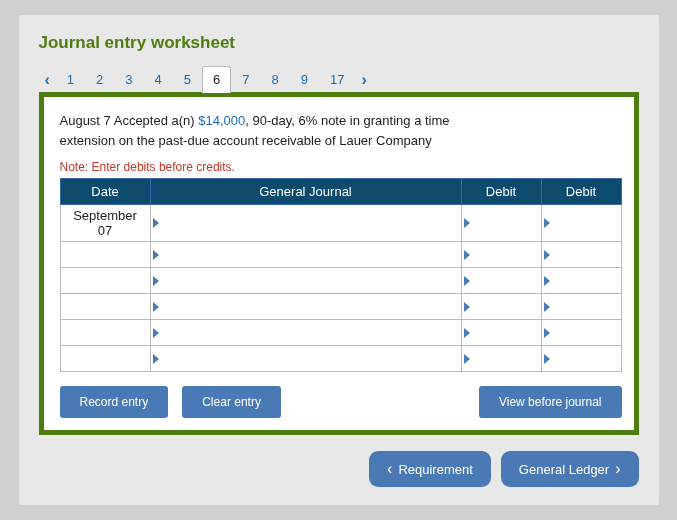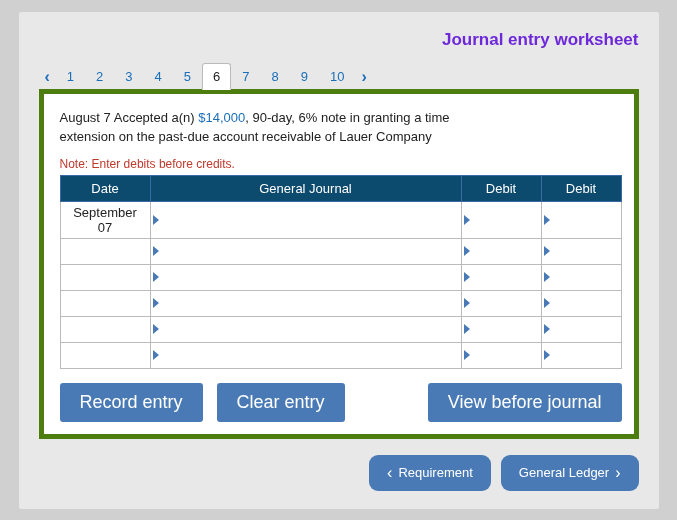--- a/index.html
+++ b/index.html
@@ -15,23 +15,22 @@
     }
     .main-container {
       background: #e8e8e8;
       width: 640px;
       padding: 18px 20px 18px 20px;
       border-radius: 2px;
     }
     .title {
       font-size: 17px;
       font-weight: bold;
-      color: #6d28d9;
+      color: #4d7c0f;
       margin-bottom: 12px;
-      text-align: right;
     }
     .tab-nav {
       display: flex;
       align-items: flex-end;
       margin-bottom: 0;
       gap: 0;
     }
     .tab-nav .nav-arrow {
       color: #1a6fba;
       font-size: 16px;
@@ -161,21 +160,21 @@
       align-items: center;
       gap: 14px;
       margin-top: 14px;
     }
     .btn {
       background: #4a7ab5;
       color: #fff;
       border: none;
       border-radius: 3px;
       padding: 9px 20px;
-      font-size: 18px;
+      font-size: 12px;
       cursor: pointer;
       font-weight: normal;
     }
     .btn-right {
       margin-left: auto;
     }
     .bottom-nav {
       display: flex;
       justify-content: flex-end;
       gap: 10px;
@@ -206,21 +205,21 @@
     <button class="nav-arrow">‹</button>
     <div class="tab-item">1</div>
     <div class="tab-item">2</div>
     <div class="tab-item">3</div>
     <div class="tab-item">4</div>
     <div class="tab-item">5</div>
     <div class="tab-item active">6</div>
     <div class="tab-item">7</div>
     <div class="tab-item">8</div>
     <div class="tab-item">9</div>
-    <div class="tab-item">10</div>
+    <div class="tab-item">17</div>
     <button class="nav-arrow">›</button>
   </div>
 
   <div class="worksheet-box">
     <div class="description-text">
       August 7 Accepted a(n) <span class="dollar">$14,000</span>, 90-day, 6% note in granting a time<br>
       extension on the past-due account receivable of Lauer Company
     </div>
 
     <div class="note-text">Note: Enter debits before credits.</div>

